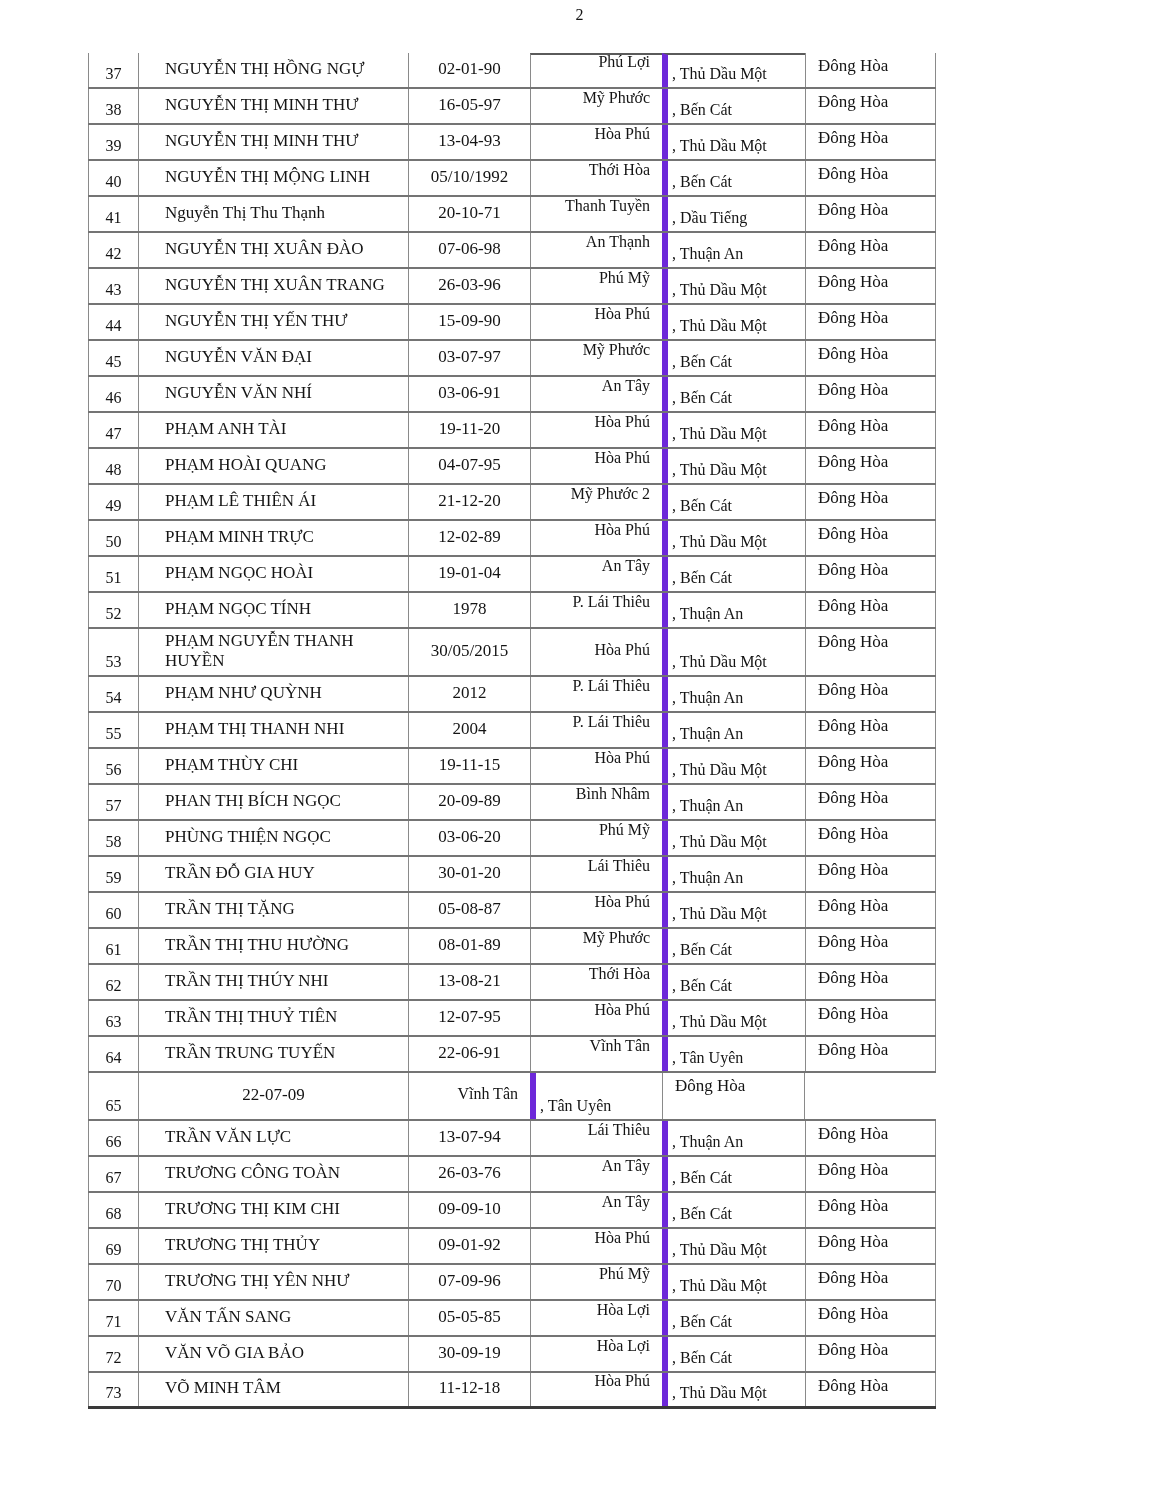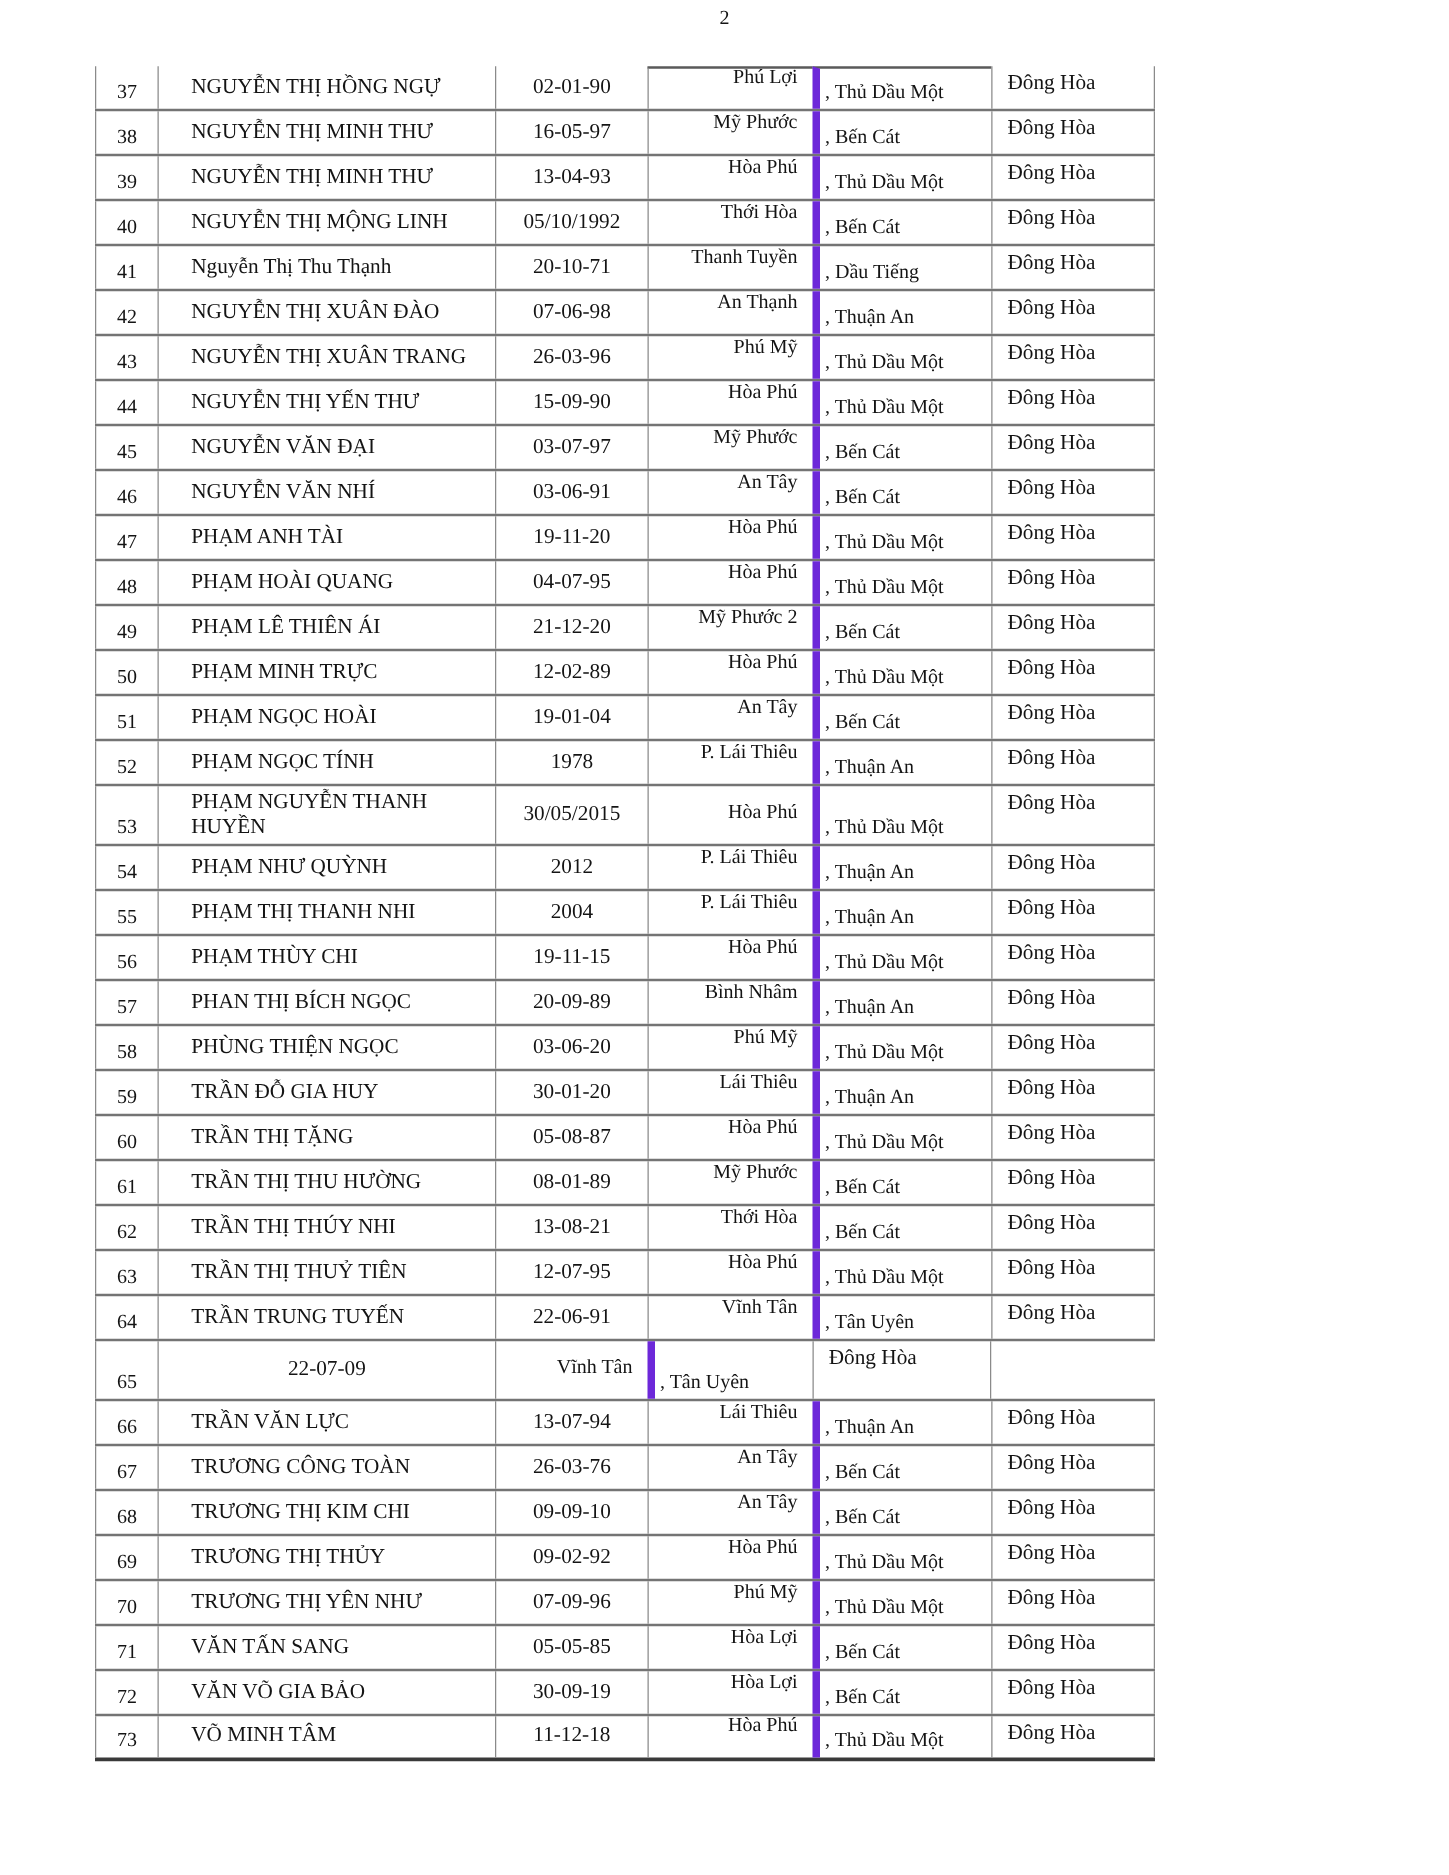--- a/index.html
+++ b/index.html
@@ -19,21 +19,21 @@
   .page-number {
     position: absolute;
     top: 6px;
     left: 0;
     width: 100%;
     text-align: center;
     font-size: 16px;
   }
   .doc-table {
     position: absolute;
-    left: 76px;
+    left: 88px;
     top: 53px;
     width: 848px;
   }
   .row {
     display: grid;
     grid-template-columns: 50px 270px 122px 132px 143px 131px;
     height: 36px;
     box-sizing: border-box;
     border-bottom: 2px solid #747474;
   }
@@ -351,21 +351,21 @@
     <div class="cell c-num">68</div>
     <div class="cell c-name">TRƯƠNG THỊ KIM CHI</div>
     <div class="cell c-dob">09-09-10</div>
     <div class="cell c-ward">An Tây</div>
     <div class="cell c-district">, Bến Cát</div>
     <div class="cell c-region">Đông Hòa</div>
   </div>
       <div class="row">
     <div class="cell c-num">69</div>
     <div class="cell c-name">TRƯƠNG THỊ THỦY</div>
-    <div class="cell c-dob">09-02-92</div>
+    <div class="cell c-dob">09-01-92</div>
     <div class="cell c-ward">Hòa Phú</div>
     <div class="cell c-district">, Thủ Dầu Một</div>
     <div class="cell c-region">Đông Hòa</div>
   </div>
       <div class="row">
     <div class="cell c-num">70</div>
     <div class="cell c-name">TRƯƠNG THỊ YÊN NHƯ</div>
     <div class="cell c-dob">07-09-96</div>
     <div class="cell c-ward">Phú Mỹ</div>
     <div class="cell c-district">, Thủ Dầu Một</div>

